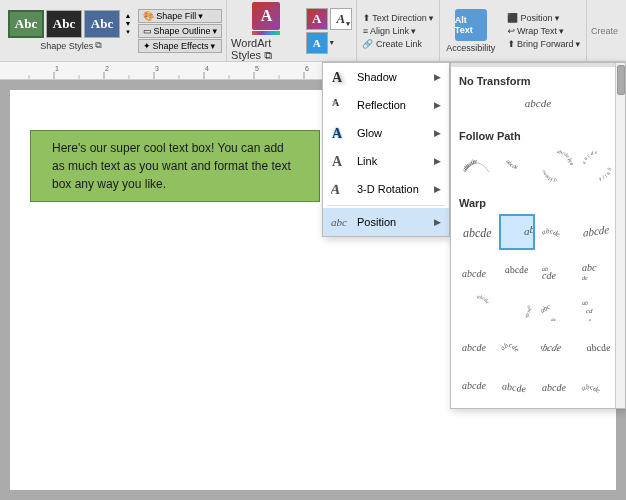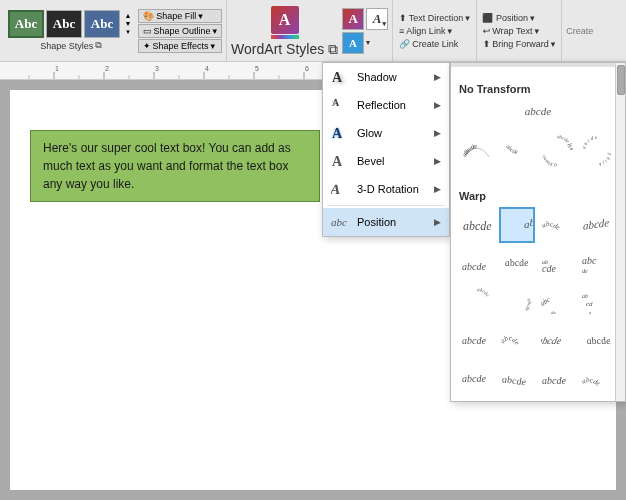--- a/index.html
+++ b/index.html
@@ -167,21 +167,21 @@
     .doc-page {
       background: white;
       height: 100%;
       padding: 20px;
       position: relative;
     }
 
     .text-box {
       background: #90c060;
       border: 1px solid #5a8a3a;
-      padding: 8px 12px;
+      padding: 8px 21px;
       width: 290px;
       font-size: 12px;
       color: #1a1a1a;
       line-height: 1.5;
       position: absolute;
       top: 40px;
       left: 20px;
     }
 
     
@@ -233,21 +233,21 @@
       width: 176px;
       z-index: 100;
       overflow-y: auto;
       max-height: 420px;
     }
 
     .transform-section-header {
       font-size: 11px;
       font-weight: bold;
       color: #333;
-      padding: 16px 8px 3px;
+      padding: 8px 8px 3px;
     }
 
     .transform-grid {
       display: grid;
       grid-template-columns: repeat(4, 1fr);
       gap: 2px;
       padding: 2px 8px 6px;
     }
 
     .transform-item {
@@ -288,21 +288,21 @@
       background: #e0e0e0;
       margin: 2px 4px;
     }
 
     .wordart-a-wrap {
       display: flex;
       flex-direction: column;
       align-items: center;
     }
     .wordart-styles-label {
-      font-size: 14px;
+      font-size: 11px;
       color: #333;
     }
   </style>
 </head>
 <body>
 
 <div class="toolbar">
 
   <div class="toolbar-section">
     <div class="shape-styles-group">
@@ -387,20 +387,28 @@
         <span>Align Link</span>
         <span>▾</span>
       </button>
       <button class="toolbar-btn">
         <span>🔗</span>
         <span>Create Link</span>
       </button>
     </div>
   </div>
 
+  <div class="accessibility-section">
+    <div class="alt-text-icon">
+      <span>Alt Text</span>
+    </div>
+    <div style="font-size:9px;color:#333;margin-top:2px;">
+      <span>Accessibility</span>
+    </div>
+  </div>
 
   <div class="toolbar-section">
     <div class="toolbar-btn-group">
       <button class="toolbar-btn">
         <span>⬛</span>
         <span>Position</span>
         <span>▾</span>
       </button>
       <button class="toolbar-btn">
         <span>↩</span>
@@ -494,21 +502,21 @@
       <span>Glow</span>
       <span class="menu-arrow">▶</span>
     </div>
 
     <div class="menu-item">
       <div class="menu-icon">
         <svg width="18" height="18">
           <text x="1" y="14" font-family="Times New Roman" font-size="14" font-weight="bold" fill="#555">A</text>
         </svg>
       </div>
-      <span>Bevel</span>
+      <span>Link</span>
       <span class="menu-arrow">▶</span>
     </div>
 
     <div class="menu-item">
       <div class="menu-icon">
         <svg width="18" height="18">
           <text x="1" y="14" font-family="Times New Roman" font-size="14" font-weight="bold" fill="#555" transform="skewX(-10)">A</text>
         </svg>
       </div>
       <span>3-D Rotation</span>
@@ -534,20 +542,23 @@
 
     <div class="transform-section-header">
       <span>No Transform</span>
     </div>
     <div style="padding: 2px 8px 8px;">
       <div class="transform-item" style="font-style:italic;font-family:serif;font-size:11px;color:#555;width:auto;height:auto;padding:4px 8px;">
         <span>abcde</span>
       </div>
     </div>
 
+    <div class="transform-section-header">
+      <span>Follow Path</span>
+    </div>
     <div class="transform-grid">
 
       <div class="transform-item">
         <svg width="32" height="32">
           <path d="M4,22 Q16,4 28,22" fill="none" stroke="#888" stroke-width="0.5"></path>
           <text>
             <textPath href="#archup">
               <tspan font-family="serif" font-size="6" fill="#555">abcde</tspan>
             </textPath>
           </text>

